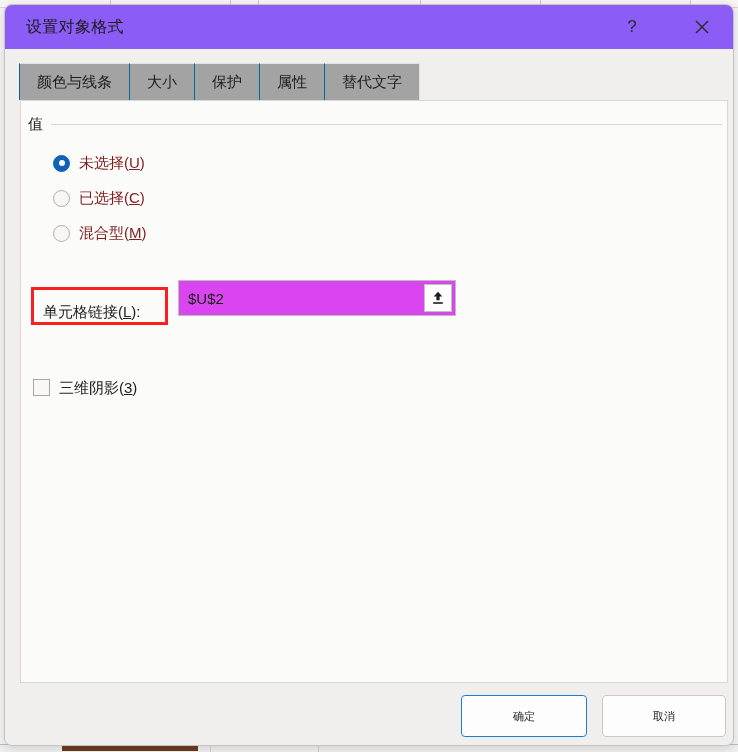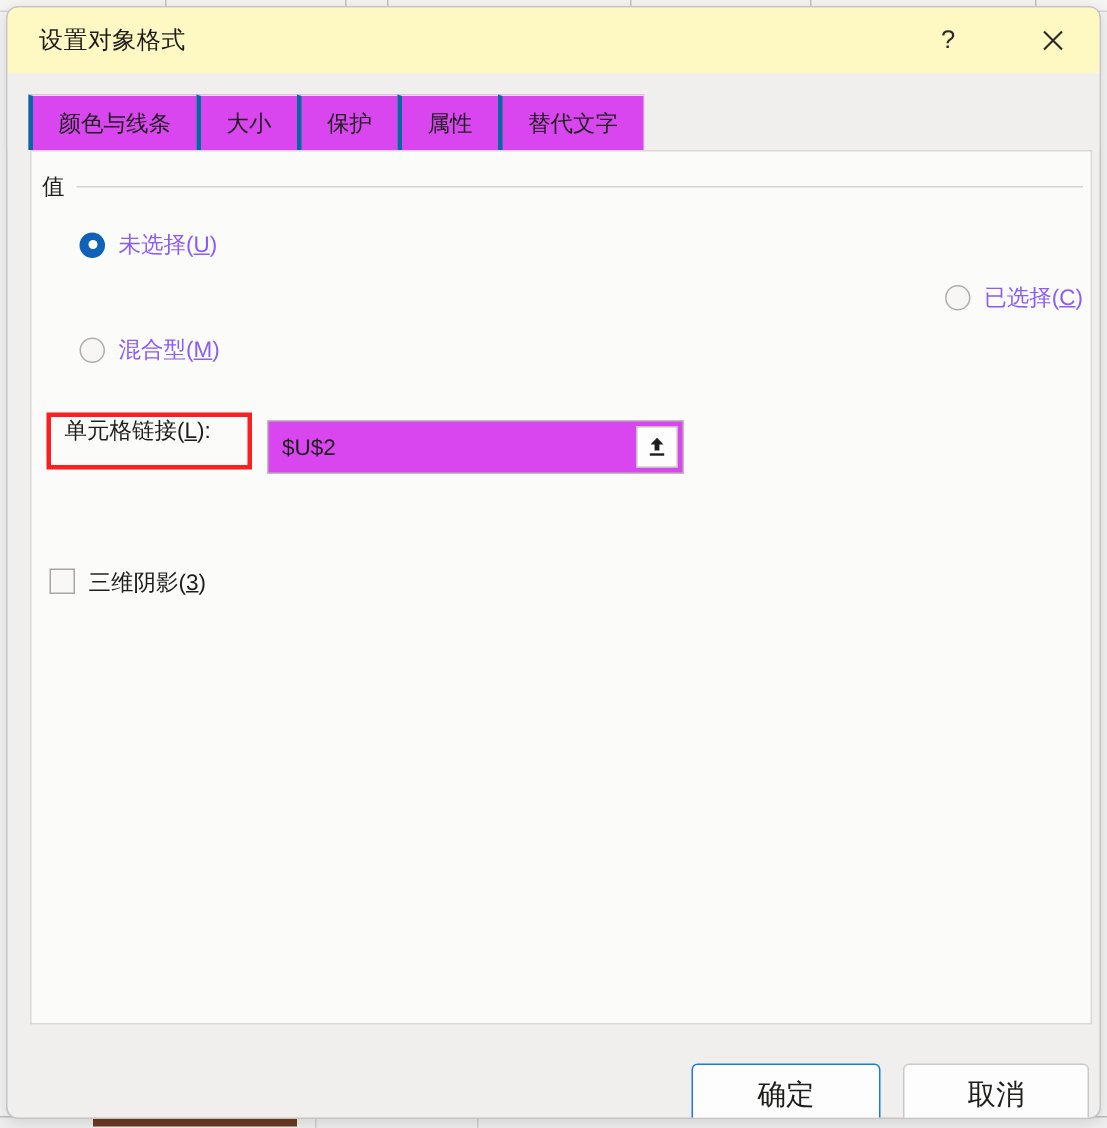--- a/index.html
+++ b/index.html
@@ -67,21 +67,21 @@
     box-shadow: 0 2px 10px rgba(0,0,0,0.13);
     overflow: hidden;
   }
 
   
   #titlebar {
     position: absolute;
     left: 0; top: 0;
     width: 728px;
     height: 44px;
-    background: #fef9c3;
+    background: #8b5cf6;
     display: flex;
     align-items: center;
   }
   #dialog-title {
     margin-left: 21px;
     font-size: 16px;
     color: #1c1b1a;
     letter-spacing: 0.3px;
     user-select: none;
   }
@@ -119,22 +119,22 @@
     height: 37px;
   }
   .tab {
     height: 37px;
     padding: 0 17px;
     display: flex;
     align-items: center;
     justify-content: center;
     font-size: 15px;
     color: #1d1d1b;
-    background: #d946ef;
-    border-left: 3px solid #0369a1;
+    background: #a3a3a3;
+    border-left: 1px solid #0369a1;
     border-right: 1px solid #e2e0de;
     border-top: 1px solid #e2e0de;
     box-sizing: border-box;
     cursor: default;
     user-select: none;
     white-space: nowrap;
   }
   .tab + .tab { margin-left: -1px; }
   .tab.selected {
     background: #fbfbfa;
@@ -182,21 +182,21 @@
 
   .radio-row {
     display: flex;
     align-items: center;
     height: 22px;
     margin-left: 25px;
     cursor: default;
     user-select: none;
   }
   #radio-unchecked-row { margin-top: 17px; }
-  #radio-checked-row   { margin-top: 13px; justify-content: flex-end; }
+  #radio-checked-row   { margin-top: 13px; }
   #radio-mixed-row     { margin-top: 13px; align-items: center; }
 
   .radio-mark {
     width: 17px; height: 17px;
     border-radius: 50%;
     box-sizing: border-box;
     flex: none;
     position: relative;
   }
   .radio-mark.off {
@@ -210,41 +210,41 @@
   .radio-mark.on::after {
     content: "";
     position: absolute;
     left: 4.5px; top: 4.5px;
     width: 6px; height: 6px;
     border-radius: 50%;
     background: #ffffff;
   }
   .radio-label {
     font-size: 15px;
-    color: #8b5cf6;
+    color: #7f1d1d;
     margin-left: 9px;
     white-space: nowrap;
   }
   .accesskey { text-decoration: underline; }
 
   
   #cell-link-row {
     position: absolute;
     left: 0; top: 170px;
     width: 708px;
     height: 50px;
   }
   #cell-link-label-box {
     position: absolute;
-    left: 10px; top: 4px;
+    left: 10px; top: 16px;
     width: 137px; height: 38px;
     border: 3px solid #fc1f1f;
     box-sizing: border-box;
     display: flex;
-    align-items: flex-start;
+    align-items: flex-end;
   }
   #cell-link-label {
     font-size: 15px;
     color: #1d1d1b;
     margin-left: 9px;
     white-space: nowrap;
   }
   #cell-link-field-wrap {
     position: absolute;
     left: 157px; top: 9px;
@@ -306,24 +306,24 @@
 
   
   #footer {
     position: absolute;
     left: 0; top: 688px;
     width: 728px;
     height: 54px;
   }
   .dlg-button {
     position: absolute;
-    top: 16px;
+    top: 2px;
     height: 42px;
     background: #fdfdfd;
-    font-size: 19px;
+    font-size: 11px;
     color: #1d1d1b;
     display: flex;
     align-items: center;
     justify-content: center;
     box-sizing: border-box;
     border-radius: 4px;
     cursor: default;
     user-select: none;
   }
   #ok-button {

